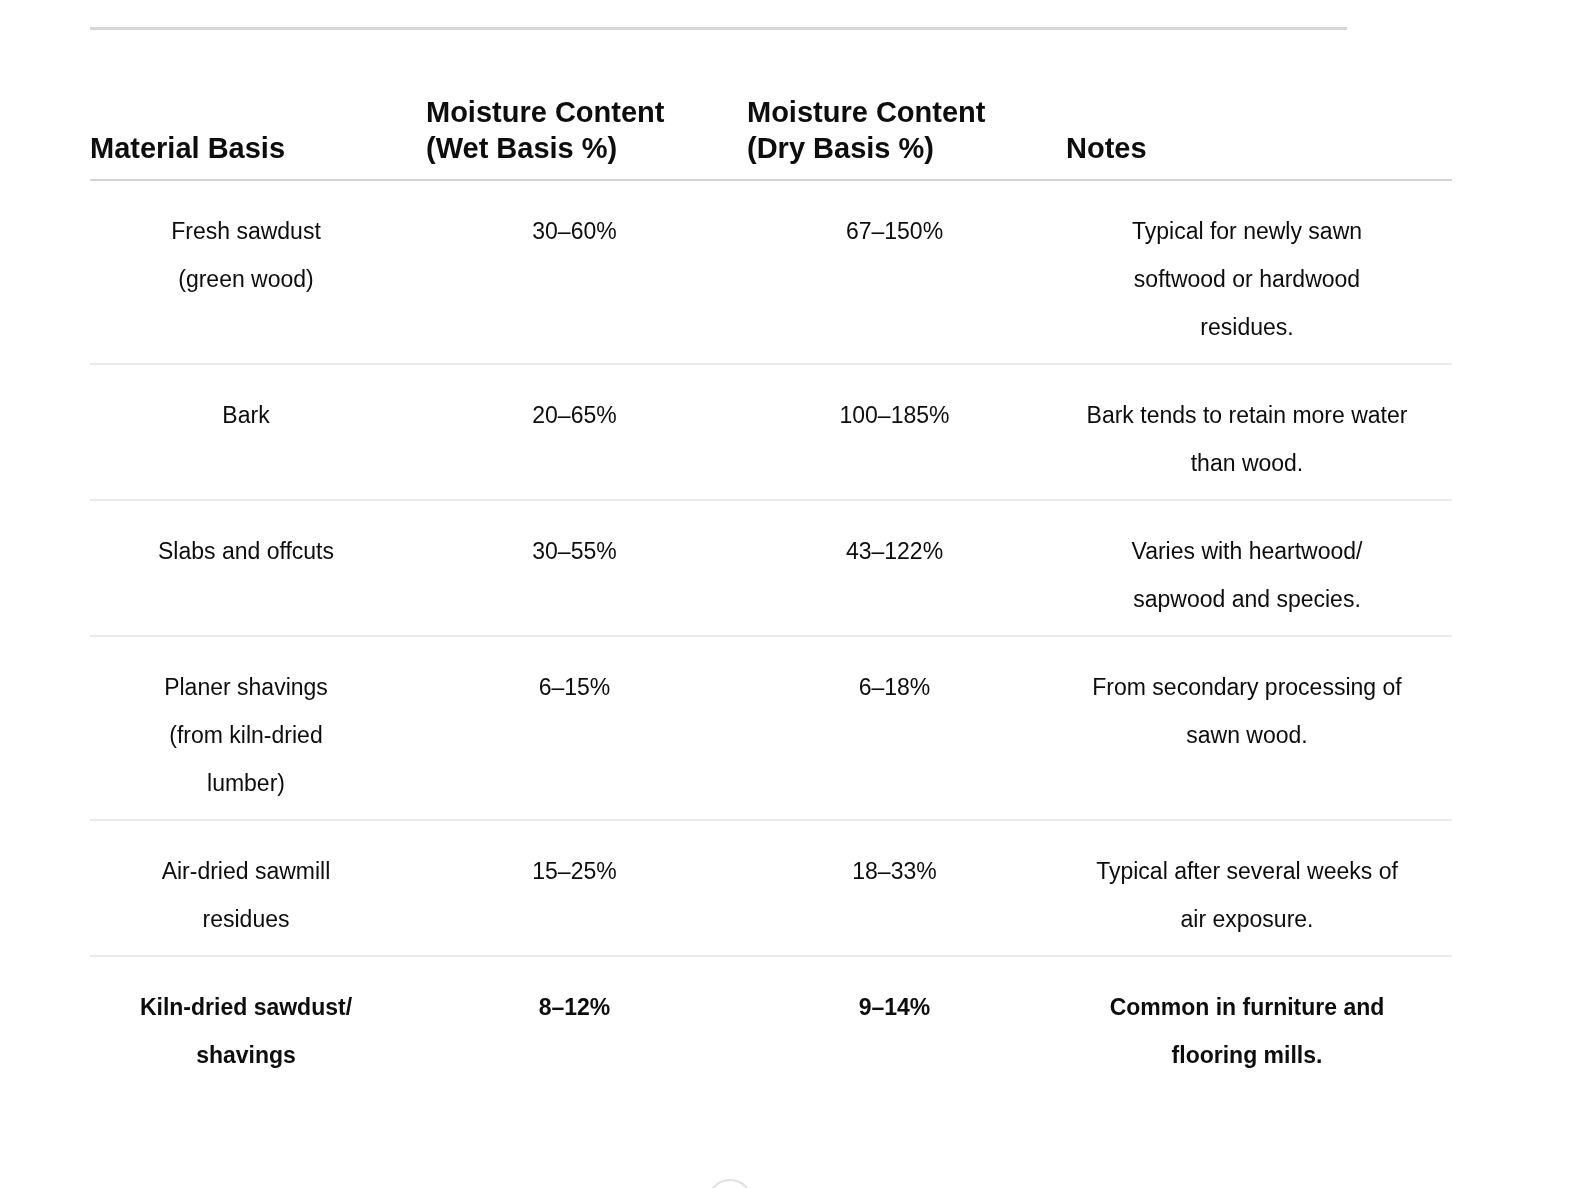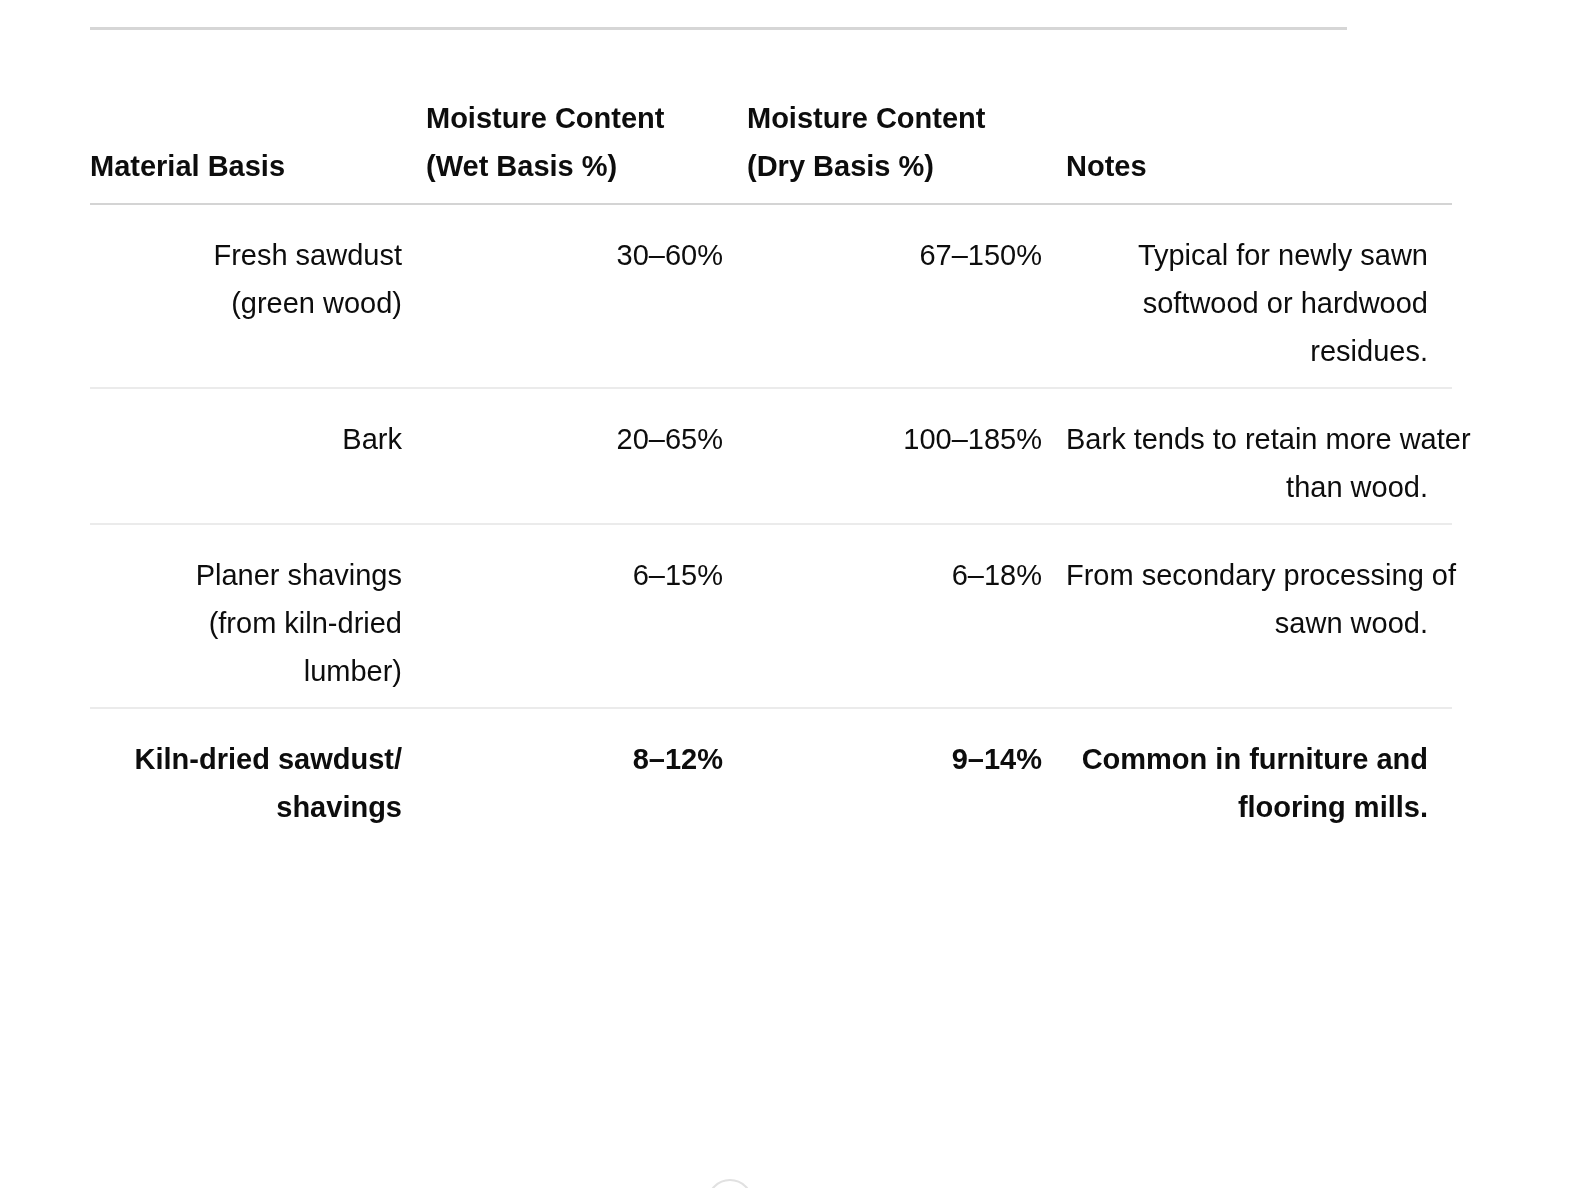--- a/index.html
+++ b/index.html
@@ -35,30 +35,30 @@
     margin: 64px 0 0 90px;
   }
   col.c1 { width: 336px; }
   col.c2 { width: 321px; }
   col.c3 { width: 319px; }
   col.c4 { width: 386px; }
   th {
     text-align: left;
     vertical-align: bottom;
     font-size: 29px;
-    line-height: 48px;
+    line-height: 36px;
     font-weight: 700;
     padding: 0 24px 13px 0;
     border-bottom: 2px solid #d4d4d4;
     white-space: pre;
   }
   td {
-    text-align: right;
+    text-align: center;
     vertical-align: top;
-    font-size: 29px;
+    font-size: 23px;
     line-height: 48px;
     font-weight: 400;
     padding: 26px 24px 12px 0;
     border-bottom: 2px solid #ebebeb;
     white-space: pre;
   }
   tbody tr:last-child td {
     border-bottom: none;
     font-weight: bold;
   }
@@ -110,27 +110,42 @@
 residues.</td>
       </tr>
       <tr>
         <td>Bark</td>
         <td>20–65%</td>
         <td>100–185%</td>
         <td>Bark tends to retain more water
 than wood.</td>
       </tr>
       <tr>
+        <td>Slabs and offcuts</td>
+        <td>30–55%</td>
+        <td>43–122%</td>
+        <td>Varies with heartwood/
+sapwood and species.</td>
+      </tr>
+      <tr>
         <td>Planer shavings
 (from kiln-dried
 lumber)</td>
         <td>6–15%</td>
         <td>6–18%</td>
         <td>From secondary processing of
 sawn wood.</td>
+      </tr>
+      <tr>
+        <td>Air-dried sawmill
+residues</td>
+        <td>15–25%</td>
+        <td>18–33%</td>
+        <td>Typical after several weeks of
+air exposure.</td>
       </tr>
       <tr>
         <td>Kiln-dried sawdust/
 shavings</td>
         <td>8–12%</td>
         <td>9–14%</td>
         <td>Common in furniture and
 flooring mills.</td>
       </tr>
     </tbody>

